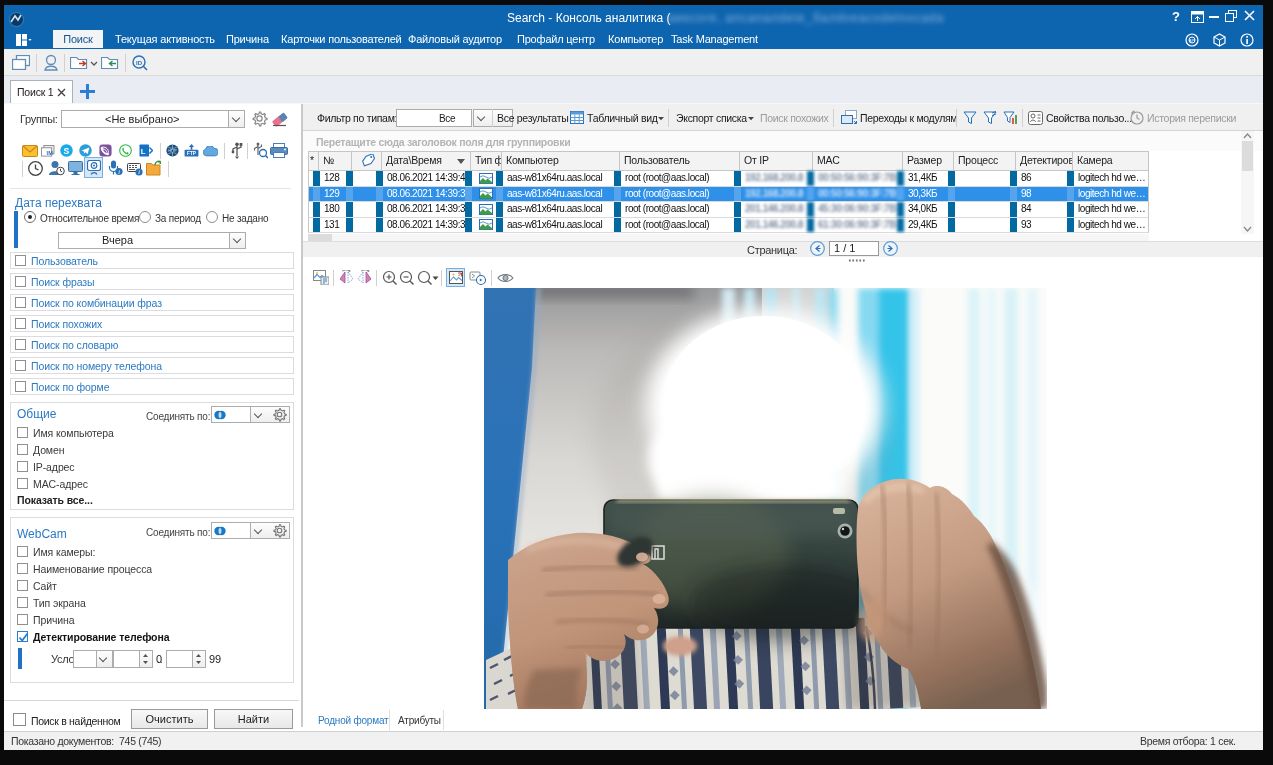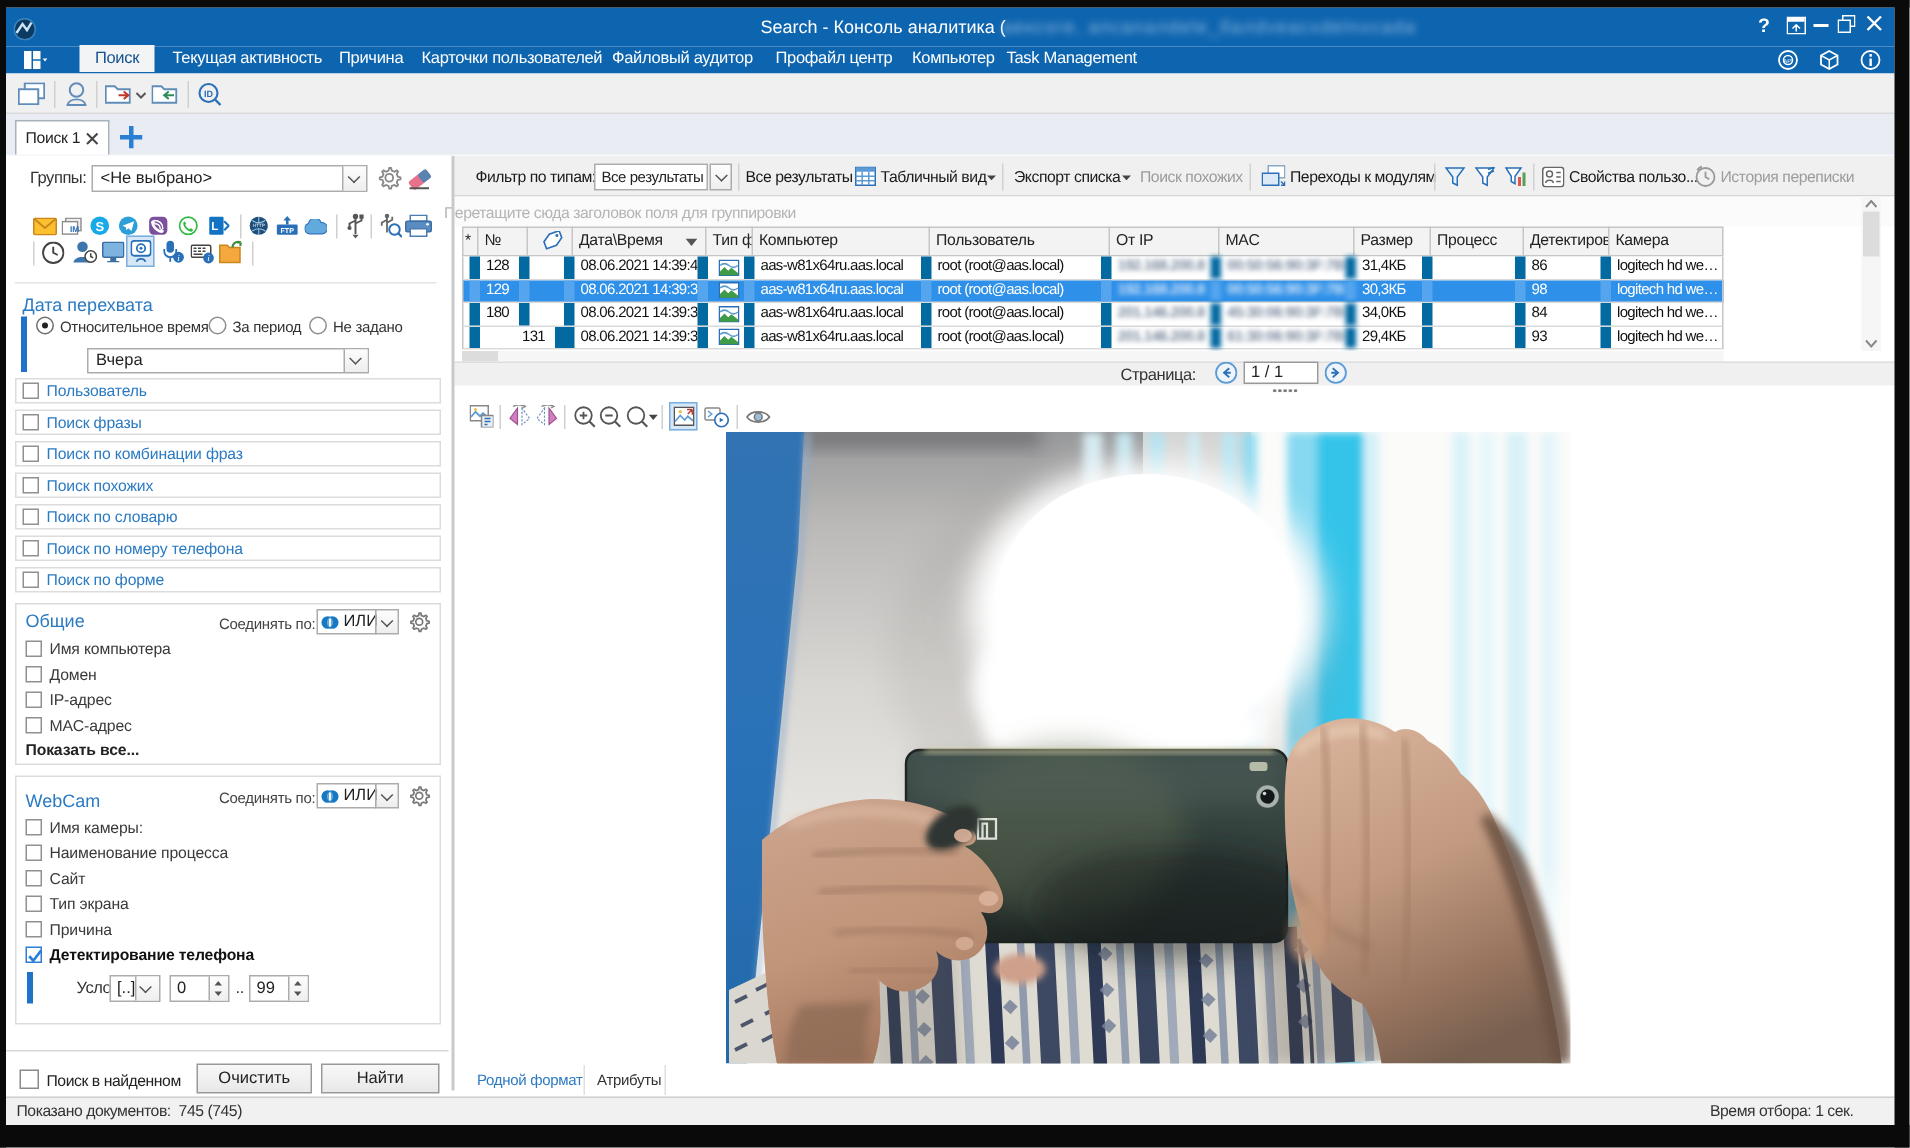--- a/index.html
+++ b/index.html
@@ -2,21 +2,21 @@
 <html><head><meta charset="utf-8">
 <style>
 *{margin:0;padding:0;box-sizing:border-box;}
 html,body{width:1273px;height:765px;overflow:hidden;background:#fff;font-family:"Liberation Sans",sans-serif;}
 .abs{position:absolute;}
 .t11{font-size:11px;color:#1a1a1a;}
 .t12{font-size:12px;color:#1a1a1a;}
 .blue{color:#2b7ac2;}
 .gray{color:#9b9b9b;}
 .cb{position:absolute;width:11px;height:11px;border:1px solid #909090;background:#fff;}
-.ddbox{position:absolute;border:1px solid #acacac;background:#fff;font-size:11px;color:#222;}
+.ddbox{position:absolute;border:1px solid #acacac;background:#fff;font-size:11px;color:#222;padding-left:38px;}
 .ddbtn{position:absolute;right:0;top:0;bottom:0;width:16px;border-left:1px solid #acacac;background:linear-gradient(#fdfdfd,#eee);}
 .chev{position:absolute;left:4px;top:3px;width:6px;height:6px;border-right:1.6px solid #555;border-bottom:1.6px solid #555;transform:rotate(45deg);}
 .vsep{position:absolute;width:1px;background:#d0d0d0;}
 .mtab{position:absolute;top:31px;height:18px;line-height:16px;color:#fff;font-size:11px;letter-spacing:-0.2px;}
 .hcell{position:absolute;top:0;height:100%;border-right:1px solid #c6c6c6;font-size:11px;color:#222;line-height:19px;padding-left:4px;overflow:hidden;white-space:nowrap;}
 .grow{position:absolute;left:308px;width:841px;height:15.5px;background:#fff;border-bottom:1px solid #dadada;border-left:1px solid #c6c6c6;border-right:1px solid #c6c6c6;}
 .grow.sel{background:#2e90e8;}
 .grow.sel .c{color:#fff;border-right-color:#55a5ee;}
 .c{position:absolute;top:0;height:100%;border-right:7px solid #0369a1;font-size:10px;letter-spacing:-0.45px;color:#111;line-height:14px;padding-left:4px;overflow:hidden;white-space:nowrap;}
 .c.ic{padding-top:1.5px;padding-left:7px;}
@@ -427,21 +427,21 @@
     </svg>
 <div class="abs t11 tb" style="left:1046px;top:112px;">Свойства пользо...</div>
 <svg class="abs" style="left:1129px;top:110px;" width="15" height="15" viewBox="0 0 15 15">
       <circle cx="8" cy="8" r="6" fill="none" stroke="#999" stroke-width="1.2"></circle>
       <path d="M8 4.5 V8 L10.5 9.5" stroke="#999" fill="none" stroke-width="1.2"></path>
       <path d="M2.5 3.5 a7 7 0 0 1 3-2.5" stroke="#999" fill="none" stroke-width="1.4"></path>
     </svg>
 <div class="abs t11 tb gray" style="left:1147px;top:112px;">История переписки</div>
 
 <div class="abs" style="left:303px;top:131px;width:960px;height:20px;background:#fbfbfb;"></div>
-<div class="abs t11 tb" style="left:296px;top:136px;color:#b4b4b4;">Перетащите сюда заголовок поля для группировки</div>
+<div class="abs t11 tb" style="left:316px;top:136px;color:#b4b4b4;font-weight:bold;">Перетащите сюда заголовок поля для группировки</div>
 
 <div class="abs" style="left:308px;top:151px;width:841px;height:20px;background:#f3f3f3;border:1px solid #c6c6c6;"></div>
 <div class="abs" style="left:308px;top:151px;width:841px;height:20px;">
   <div class="hcell" style="left:0;width:11px;padding-left:2px;">*</div>
   <div class="hcell" style="left:11px;width:33px;">№</div>
   <div class="hcell" style="left:44px;width:30px;"><svg style="margin-left:5px;margin-top:3px;" width="16" height="13" viewBox="0 0 16 13">
           <g transform="rotate(-20 8 7)">
             <path d="M2 5 l5-3.5 h7 v5 l-5 3.5 h-7 z" fill="#fff" stroke="#2a70b8" stroke-width="1.1"></path>
             <circle cx="11.5" cy="4" r="1" fill="#2a70b8"></circle>
           </g>
@@ -514,21 +514,21 @@
   <div class="c" style="left:312px;width:120px;">root (root@aas.local)</div>
   <div class="c bl" style="left:432px;width:73px;">201.146.200.8</div>
   <div class="c bl" style="left:505px;width:90px;">45:30:06:90:3F:7B</div>
   <div class="c" style="left:595px;width:51px;">34,0КБ</div>
         <div class="c" style="left:646px;width:62px;"></div>
   <div class="c" style="left:708px;width:57px;">84</div>
         <div class="c" style="left:765px;width:75px;border-right:none;">logitech hd we…</div>
 </div>
 <div class="grow" style="top:217.5px;">
   <div class="c" style="left:0;width:11px;"></div>
-        <div class="c" style="left:11px;width:33px;margin-left:24px;">131</div>
+        <div class="c" style="left:11px;width:33px;">131</div>
         <div class="c" style="left:44px;width:30px;"></div>
   <div class="c" style="left:74px;width:89px;">08.06.2021 14:39:33</div>
   <div class="c ic" style="left:163px;width:31px;"><svg width="14" height="11" viewBox="0 0 14 11">
             <rect x="0.5" y="0.5" width="13" height="10" fill="#fff" stroke="#2a70b8"></rect>
             <path d="M1 8 l3-3 l2.5 2.5 l2-2 l4.5 3.5 v1.5 h-12 z" fill="#3f9b46"></path>
             <path d="M1 4 q3-2.5 6 0 t6 0" fill="none" stroke="#5b9bd5"></path>
           </svg></div>
   <div class="c" style="left:194px;width:118px;">aas-w81x64ru.aas.local</div>
   <div class="c" style="left:312px;width:120px;">root (root@aas.local)</div>
   <div class="c bl" style="left:432px;width:73px;">201.146.200.8</div>

